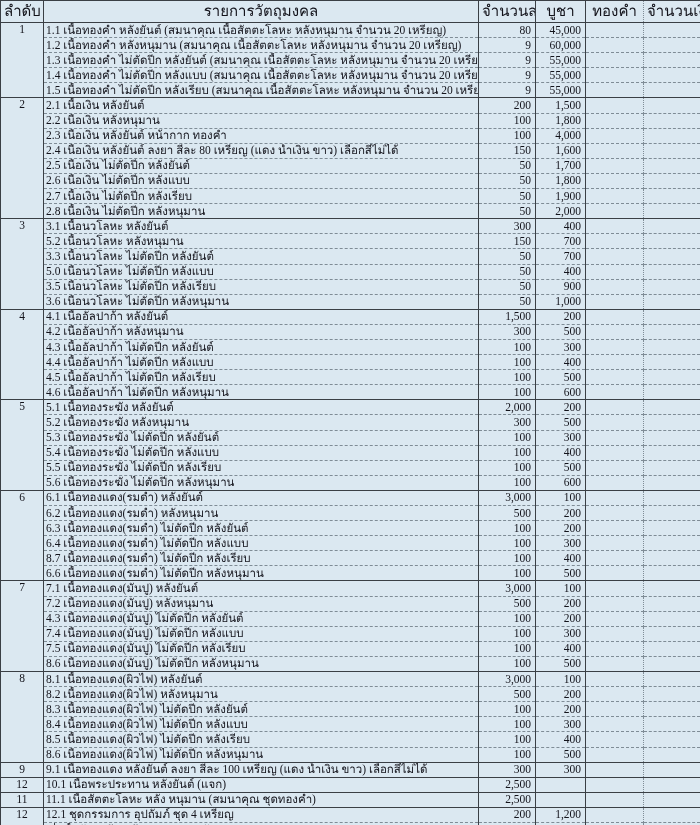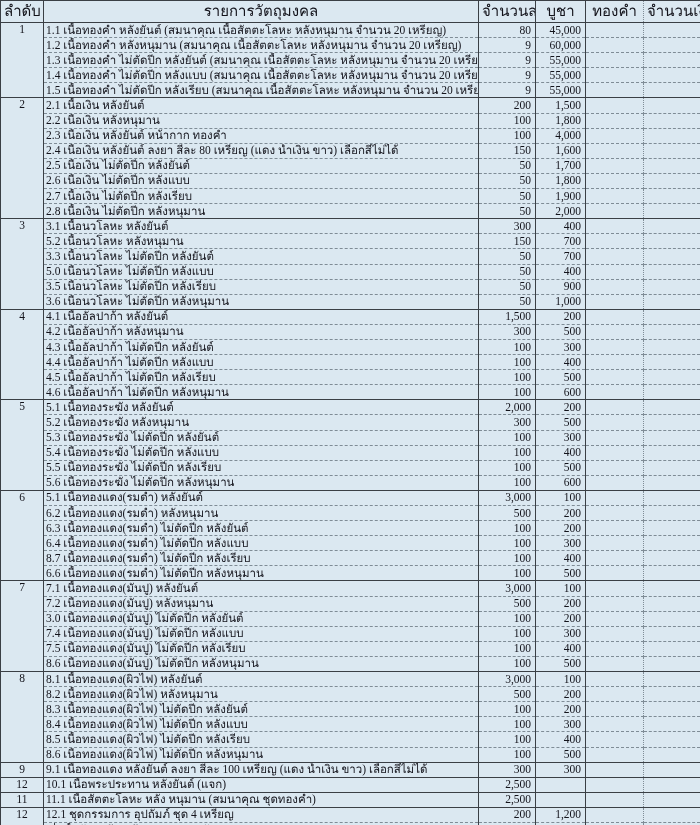--- a/index.html
+++ b/index.html
@@ -292,21 +292,21 @@
       </tr>
       <tr class="row-sep">
         <td class="c-name">5.6 เนื้อทองระฆัง ไม่ตัดปีก หลังหนุมาน</td>
         <td class="c-made">100</td>
         <td class="c-price">600</td>
         <td class="c-qty"></td>
         <td class="c-amt"></td>
       </tr>
       <tr class="sec-start">
         <td class="c-order" rowspan="6">6</td>
-        <td class="c-name">5.1 เนื้อทองแดง(รมดำ) หลังยันต์</td>
+        <td class="c-name">6.1 เนื้อทองแดง(รมดำ) หลังยันต์</td>
         <td class="c-made">3,000</td>
         <td class="c-price">100</td>
         <td class="c-qty"></td>
         <td class="c-amt"></td>
       </tr>
       <tr class="row-sep">
         <td class="c-name">6.2 เนื้อทองแดง(รมดำ) หลังหนุมาน</td>
         <td class="c-made">500</td>
         <td class="c-price">200</td>
         <td class="c-qty"></td>
@@ -349,21 +349,21 @@
         <td class="c-amt"></td>
       </tr>
       <tr class="row-sep">
         <td class="c-name">7.2 เนื้อทองแดง(มันปู) หลังหนุมาน</td>
         <td class="c-made">500</td>
         <td class="c-price">200</td>
         <td class="c-qty"></td>
         <td class="c-amt"></td>
       </tr>
       <tr class="row-sep">
-        <td class="c-name">3.0 เนื้อทองแดง(มันปู) ไม่ตัดปีก หลังยันต์</td>
+        <td class="c-name">4.3 เนื้อทองแดง(มันปู) ไม่ตัดปีก หลังยันต์</td>
         <td class="c-made">100</td>
         <td class="c-price">200</td>
         <td class="c-qty"></td>
         <td class="c-amt"></td>
       </tr>
       <tr class="row-sep">
         <td class="c-name">7.4 เนื้อทองแดง(มันปู) ไม่ตัดปีก หลังแบบ</td>
         <td class="c-made">100</td>
         <td class="c-price">300</td>
         <td class="c-qty"></td>

